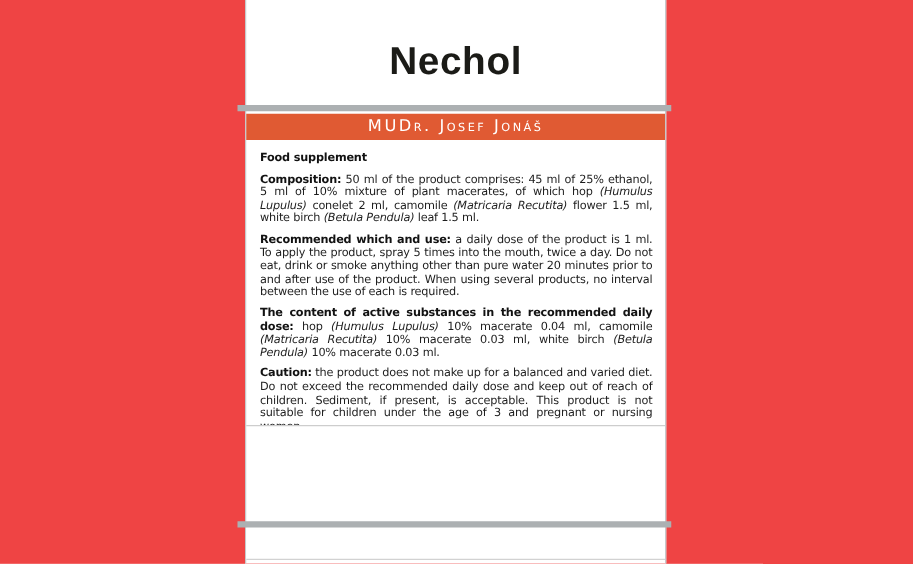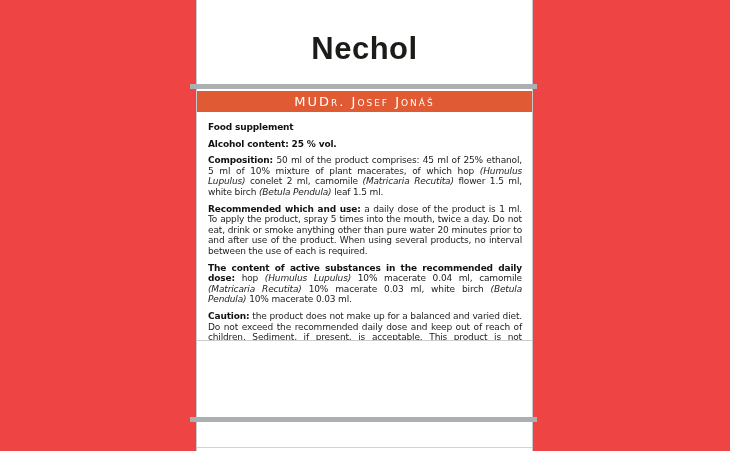--- a/index.html
+++ b/index.html
@@ -98,21 +98,20 @@
       <h1 class="product-title">Nechol</h1>
     </div>
 
     <div class="banner" style="background: rgb(224, 90, 51); color: rgb(255, 255, 255);">
       <span>MUDr. Josef Jonáš</span>
     </div>
 
     <div class="body-section">
       <div id="paragraphs">
           <p><span class="run-bold">Food supplement</span></p>
-          <p><span class="run-bold">Alcohol content: 25 % vol.</span></p>
           <p><span class="run-bold">Composition:</span><span class="run-normal"> 50 ml of the product comprises: 45 ml of 25% ethanol, 5 ml of 10% mixture of plant macerates, of which hop </span><span class="run-italic">(Humulus Lupulus)</span><span class="run-normal"> conelet 2 ml, camomile </span><span class="run-italic">(Matricaria Recutita)</span><span class="run-normal"> flower 1.5 ml, white birch </span><span class="run-italic">(Betula Pendula)</span><span class="run-normal"> leaf 1.5 ml.</span></p>
           <p><span class="run-bold">Recommended which and use:</span><span class="run-normal"> a daily dose of the product is 1 ml. To apply the product, spray 5 times into the mouth, twice a day. Do not eat, drink or smoke anything other than pure water 20 minutes prior to and after use of the product. When using several products, no interval between the use of each is required.</span></p>
           <p><span class="run-bold">The content of active substances in the recommended daily dose:</span><span class="run-normal"> hop </span><span class="run-italic">(Humulus Lupulus)</span><span class="run-normal"> 10% macerate 0.04 ml, camomile </span><span class="run-italic">(Matricaria Recutita)</span><span class="run-normal"> 10% macerate 0.03 ml, white birch </span><span class="run-italic">(Betula Pendula)</span><span class="run-normal"> 10% macerate 0.03 ml.</span></p>
           <p><span class="run-bold">Caution:</span><span class="run-normal"> the product does not make up for a balanced and varied diet. Do not exceed the recommended daily dose and keep out of reach of children. Sediment, if present, is acceptable. This product is not suitable for children under the age of 3 and pregnant or nursing women.</span></p>
         </div>
     </div>
 
     <div class="footer-strip"></div>
   </div>
 

